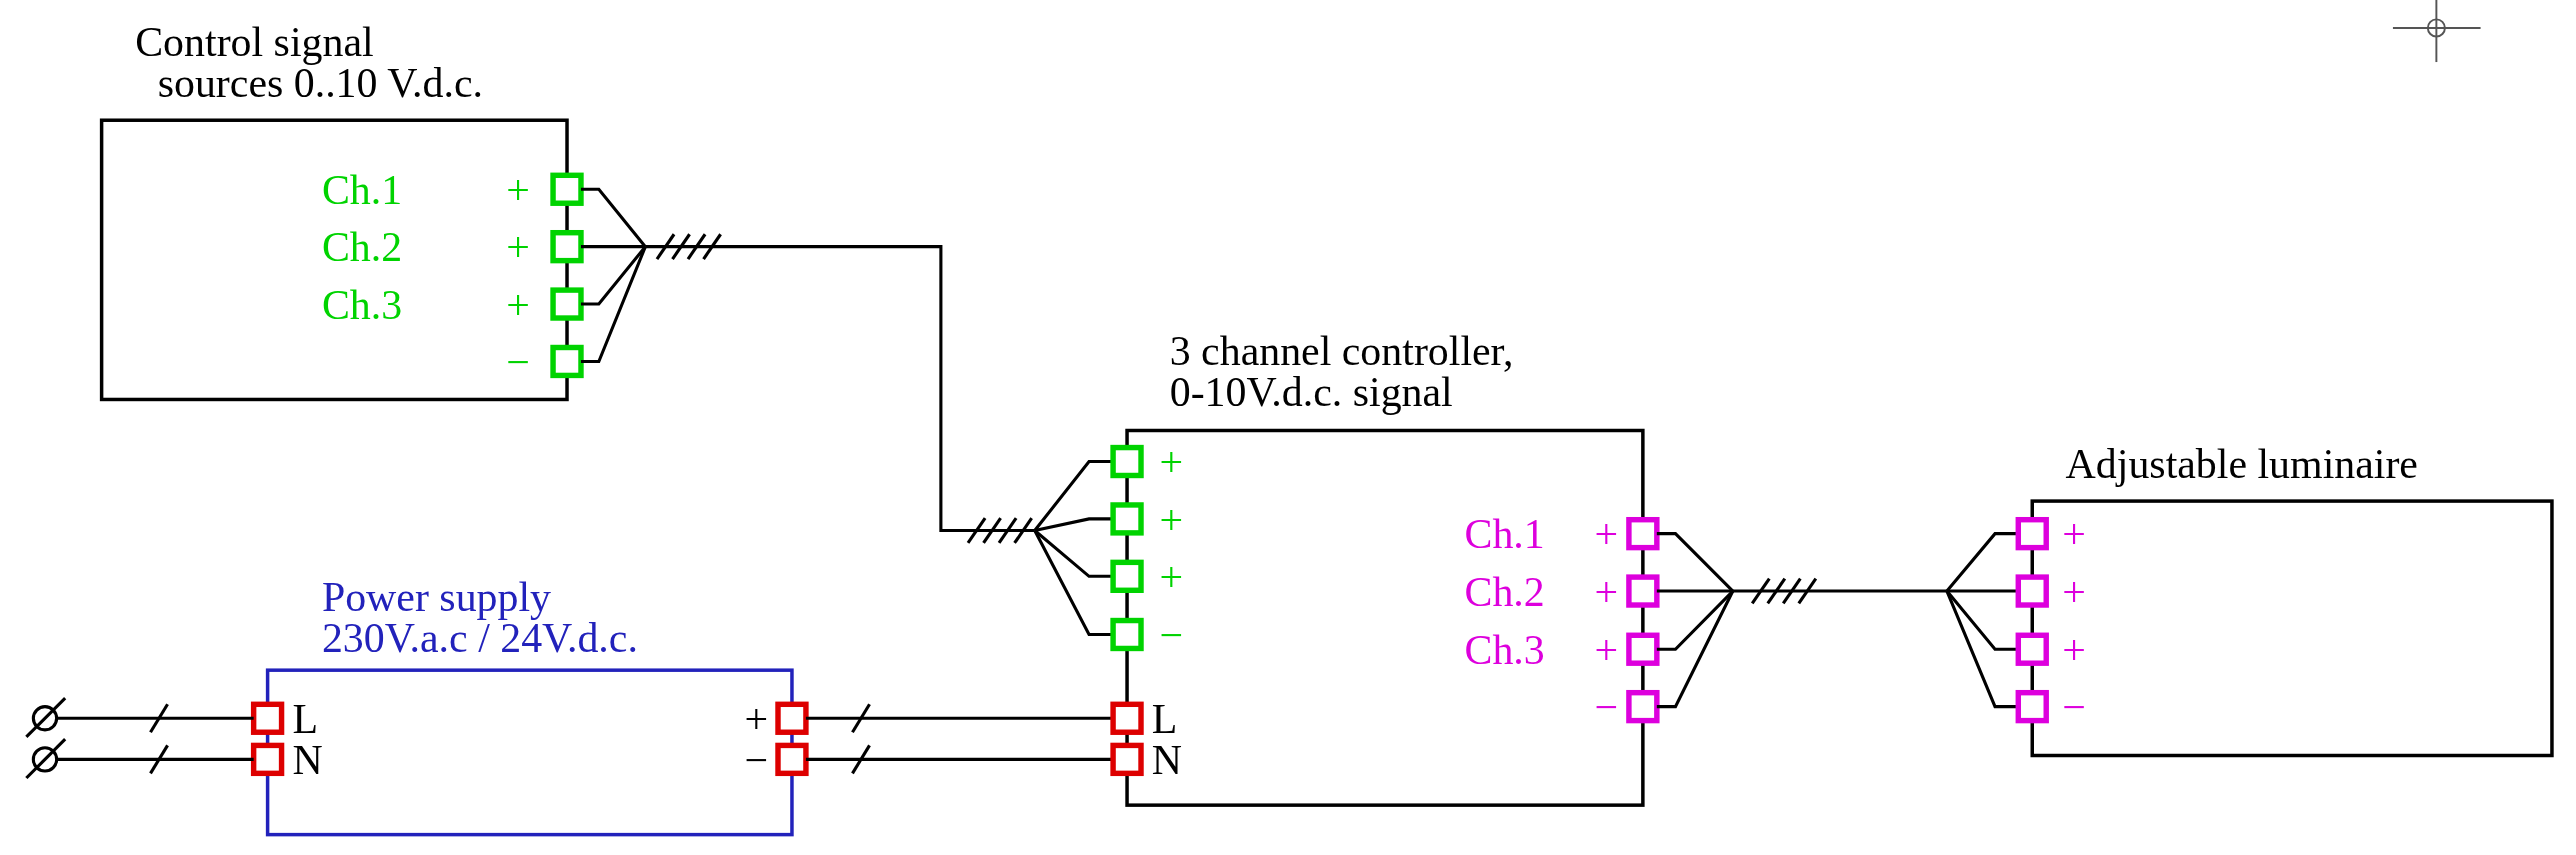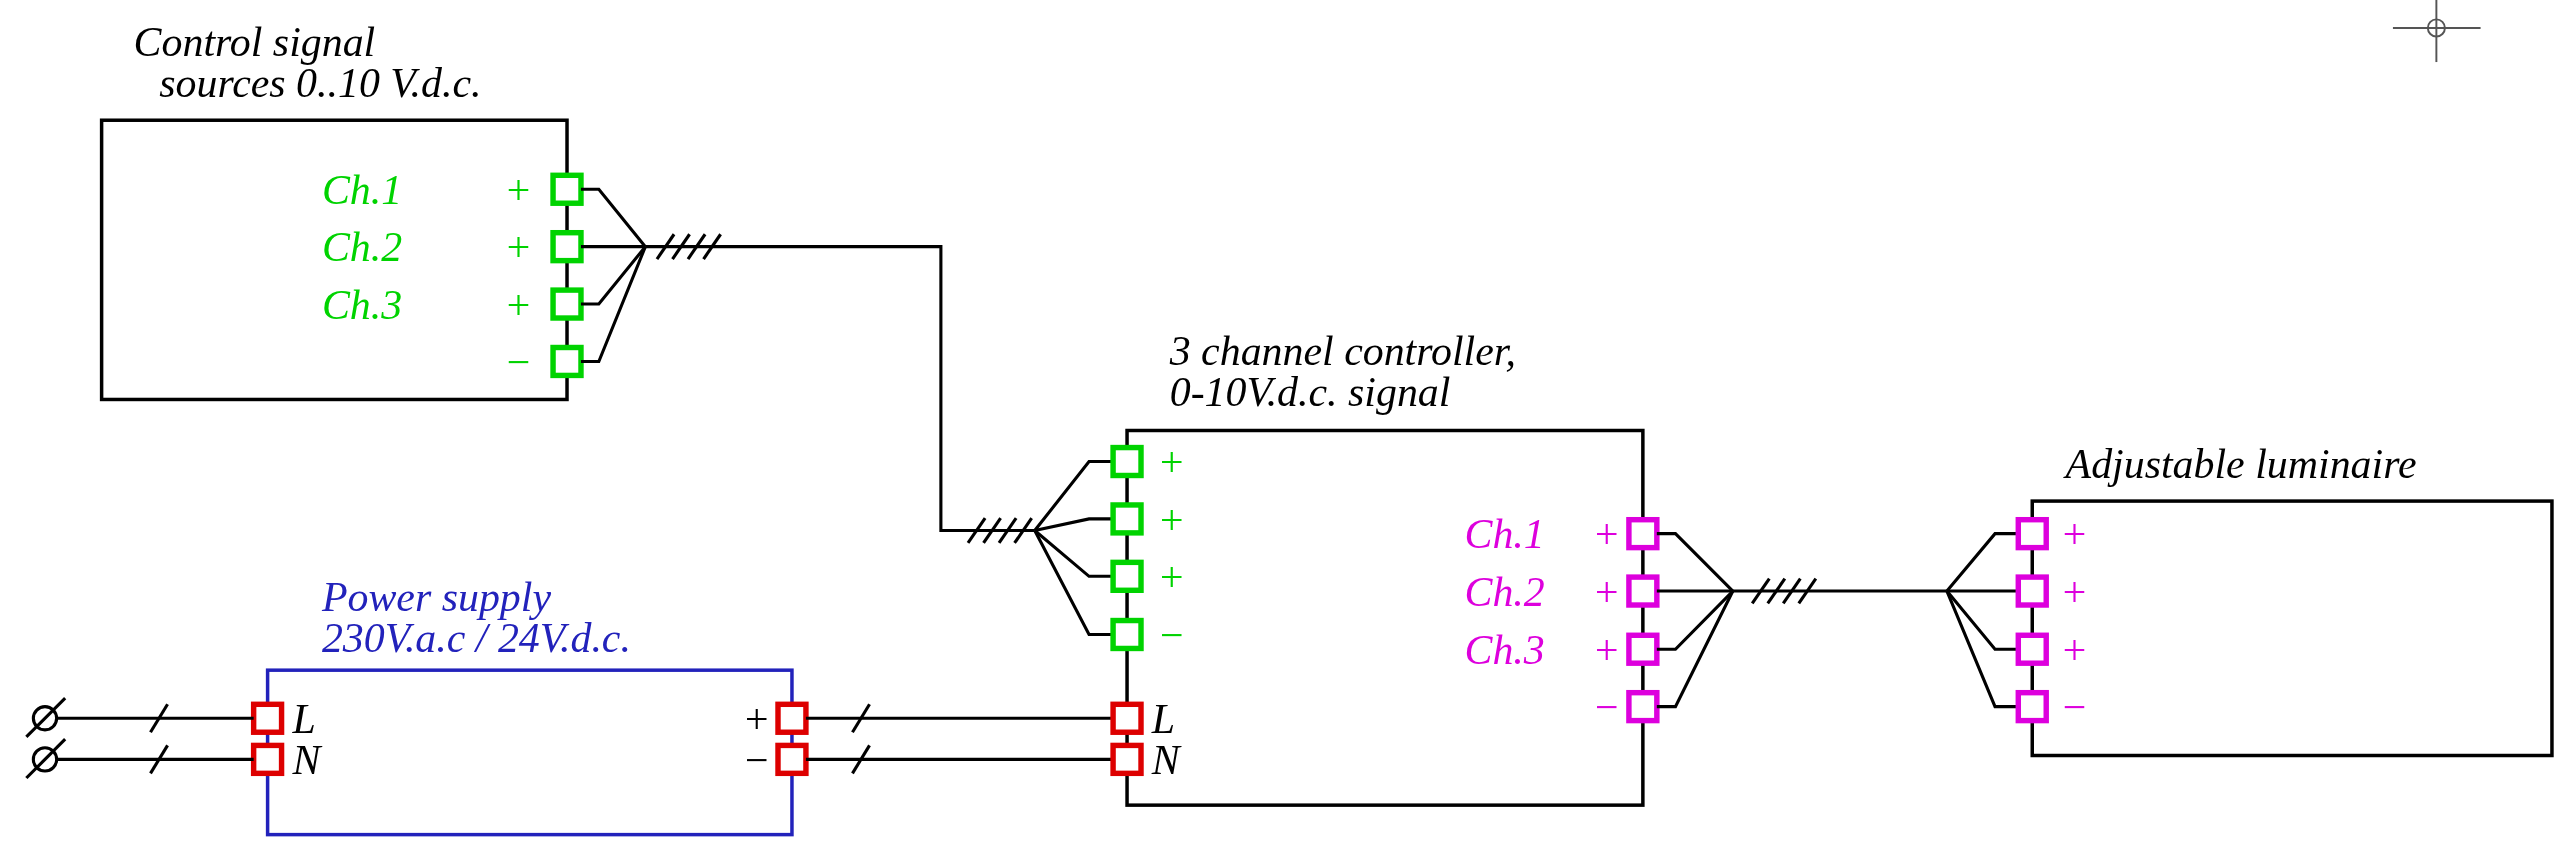--- a/index.html
+++ b/index.html
@@ -1,16 +1,16 @@
 <!DOCTYPE html>
 <html style="font-size:12.4px"><head>
 <meta charset="utf-8">
 <style>
   html,body{margin:0;padding:0;background:#ffffff;}
-  .stage{width:100%;max-width:2576px;margin:0 auto;font-style:italic;}
+  .stage{width:100%;max-width:2576px;margin:0 auto;}
   svg{display:block;width:100%;height:auto;background:#ffffff;}
   text{font-family:"Liberation Serif","DejaVu Serif",serif;font-size:54px;fill:#000000;}
   .mid{text-anchor:middle;}
   .green{fill:#00d300;}
   .magenta{fill:#dd00dd;}
   .blue{fill:#2222bb;}
   .wire{fill:none;stroke:#000000;stroke-width:4;}
   .box{fill:none;stroke:#000000;stroke-width:4.5;}
   .blue-box{stroke:#2222bb;}
   .term{fill:#ffffff;stroke-width:7;}

